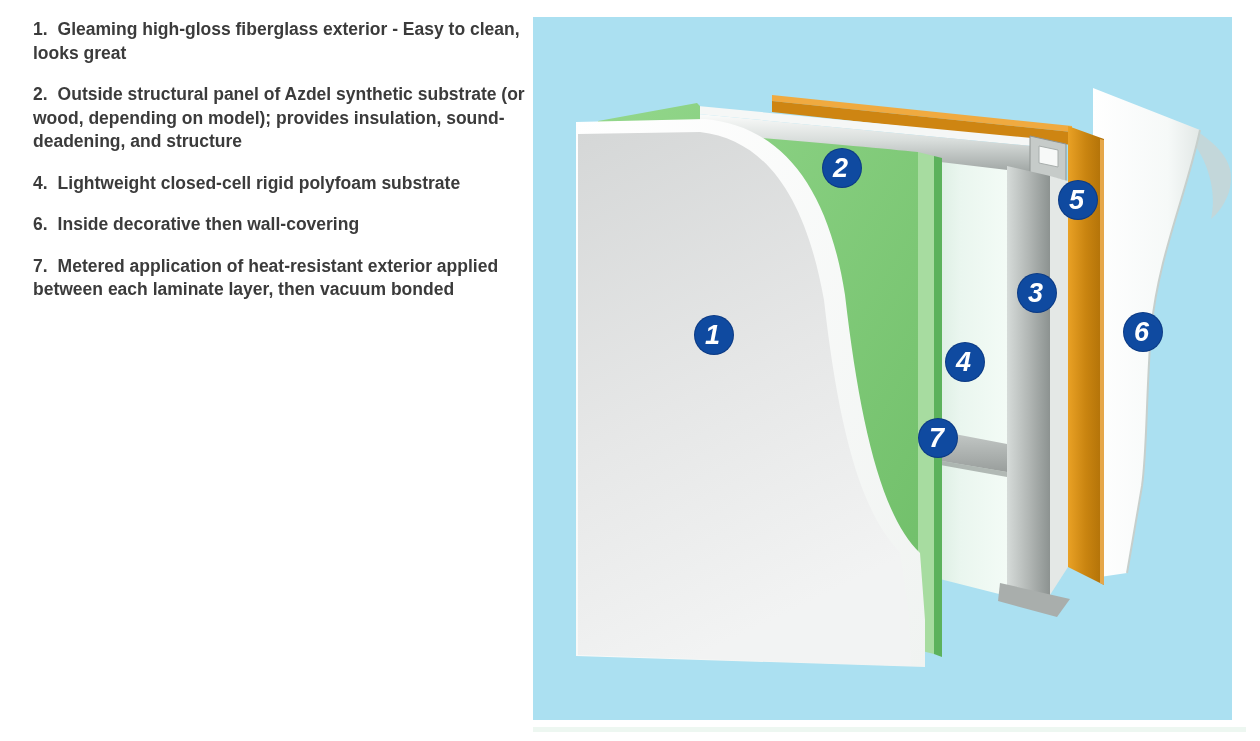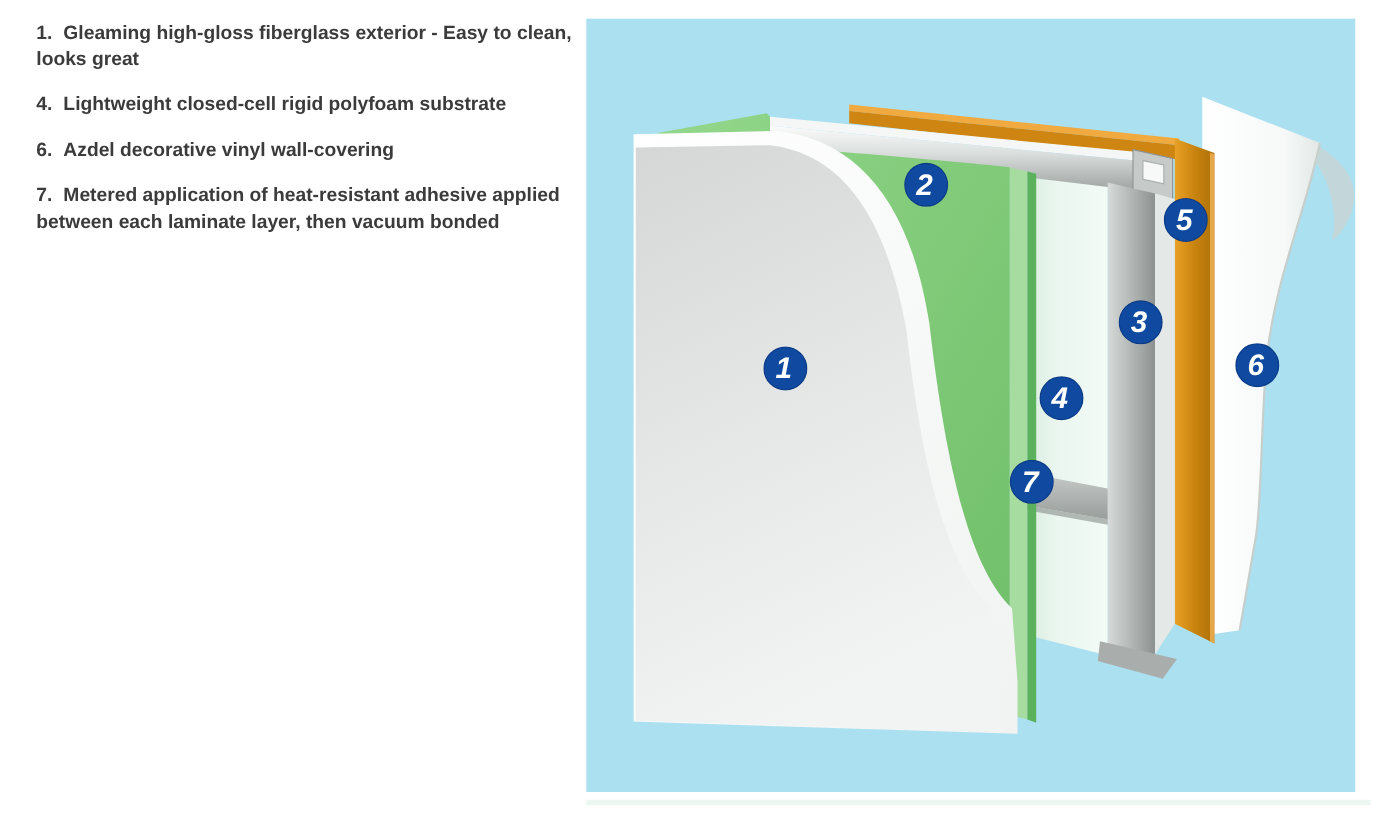--- a/index.html
+++ b/index.html
@@ -21,23 +21,26 @@
          padding-right:3px;}
 </style>
 </head>
 <body>
 
 <div class="page">
 
   <div class="legend" style="color: rgb(59, 59, 59);">
     <p><span class="num">1.</span><span class="txt">Gleaming high-gloss fiberglass exterior - Easy to clean,
 looks great</span></p>
+    <p><span class="num">2.</span><span class="txt">Outside structural panel of Azdel synthetic substrate (or
+wood, depending on model); provides insulation, sound-
+deadening, and structure</span></p>
     <p><span class="num">4.</span><span class="txt">Lightweight closed-cell rigid polyfoam substrate</span></p>
-    <p><span class="num">6.</span><span class="txt">Azdel decorative vinyl wall-covering</span></p>
-    <p><span class="num">7.</span><span class="txt">Metered application of heat-resistant adhesive applied
+    <p><span class="num">6.</span><span class="txt">Inside decorative then wall-covering</span></p>
+    <p><span class="num">7.</span><span class="txt">Metered application of heat-resistant exterior applied
 between each laminate layer, then vacuum bonded</span></p>
   </div>
 
   <div class="diagram">
     <svg width="1260" height="741" viewBox="0 0 1260 741">
       <defs>
         <linearGradient id="gVinyl" x1="0" y1="0" x2="1" y2="0">
             <stop offset="0" stop-color="#FFFFFF"></stop>
             <stop offset="0.7" stop-color="#F6F9F8"></stop>
             <stop offset="1" stop-color="#E2E8E6"></stop>

